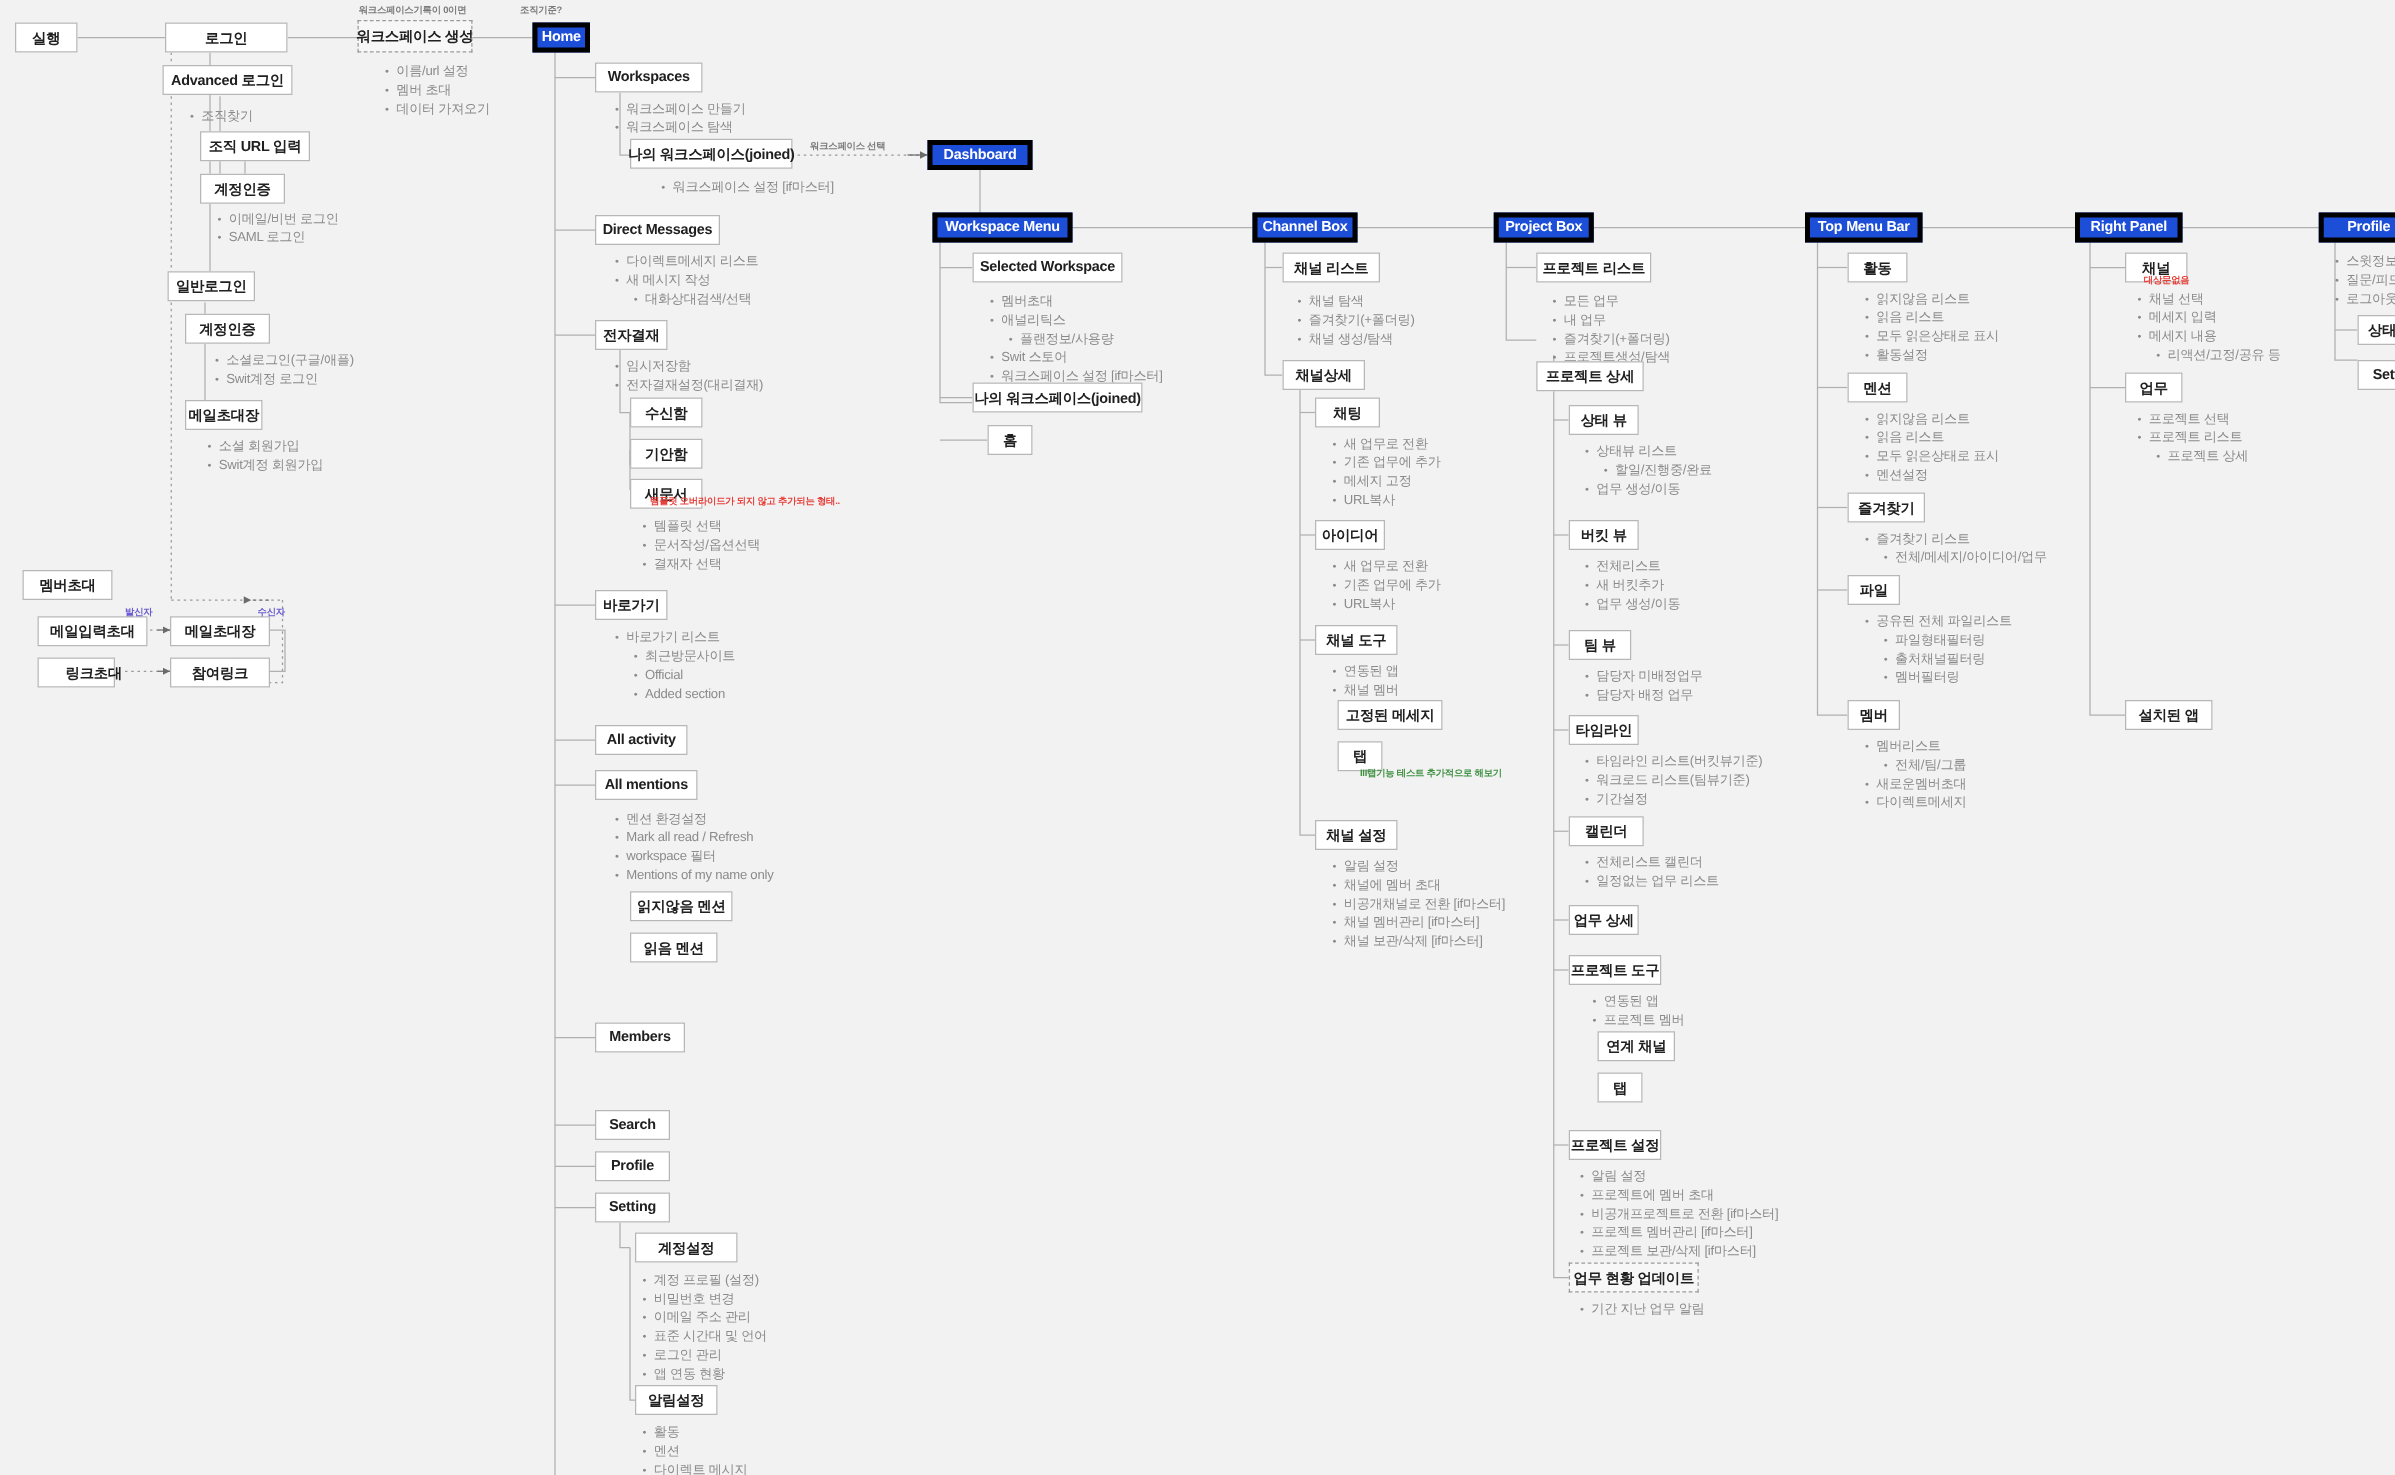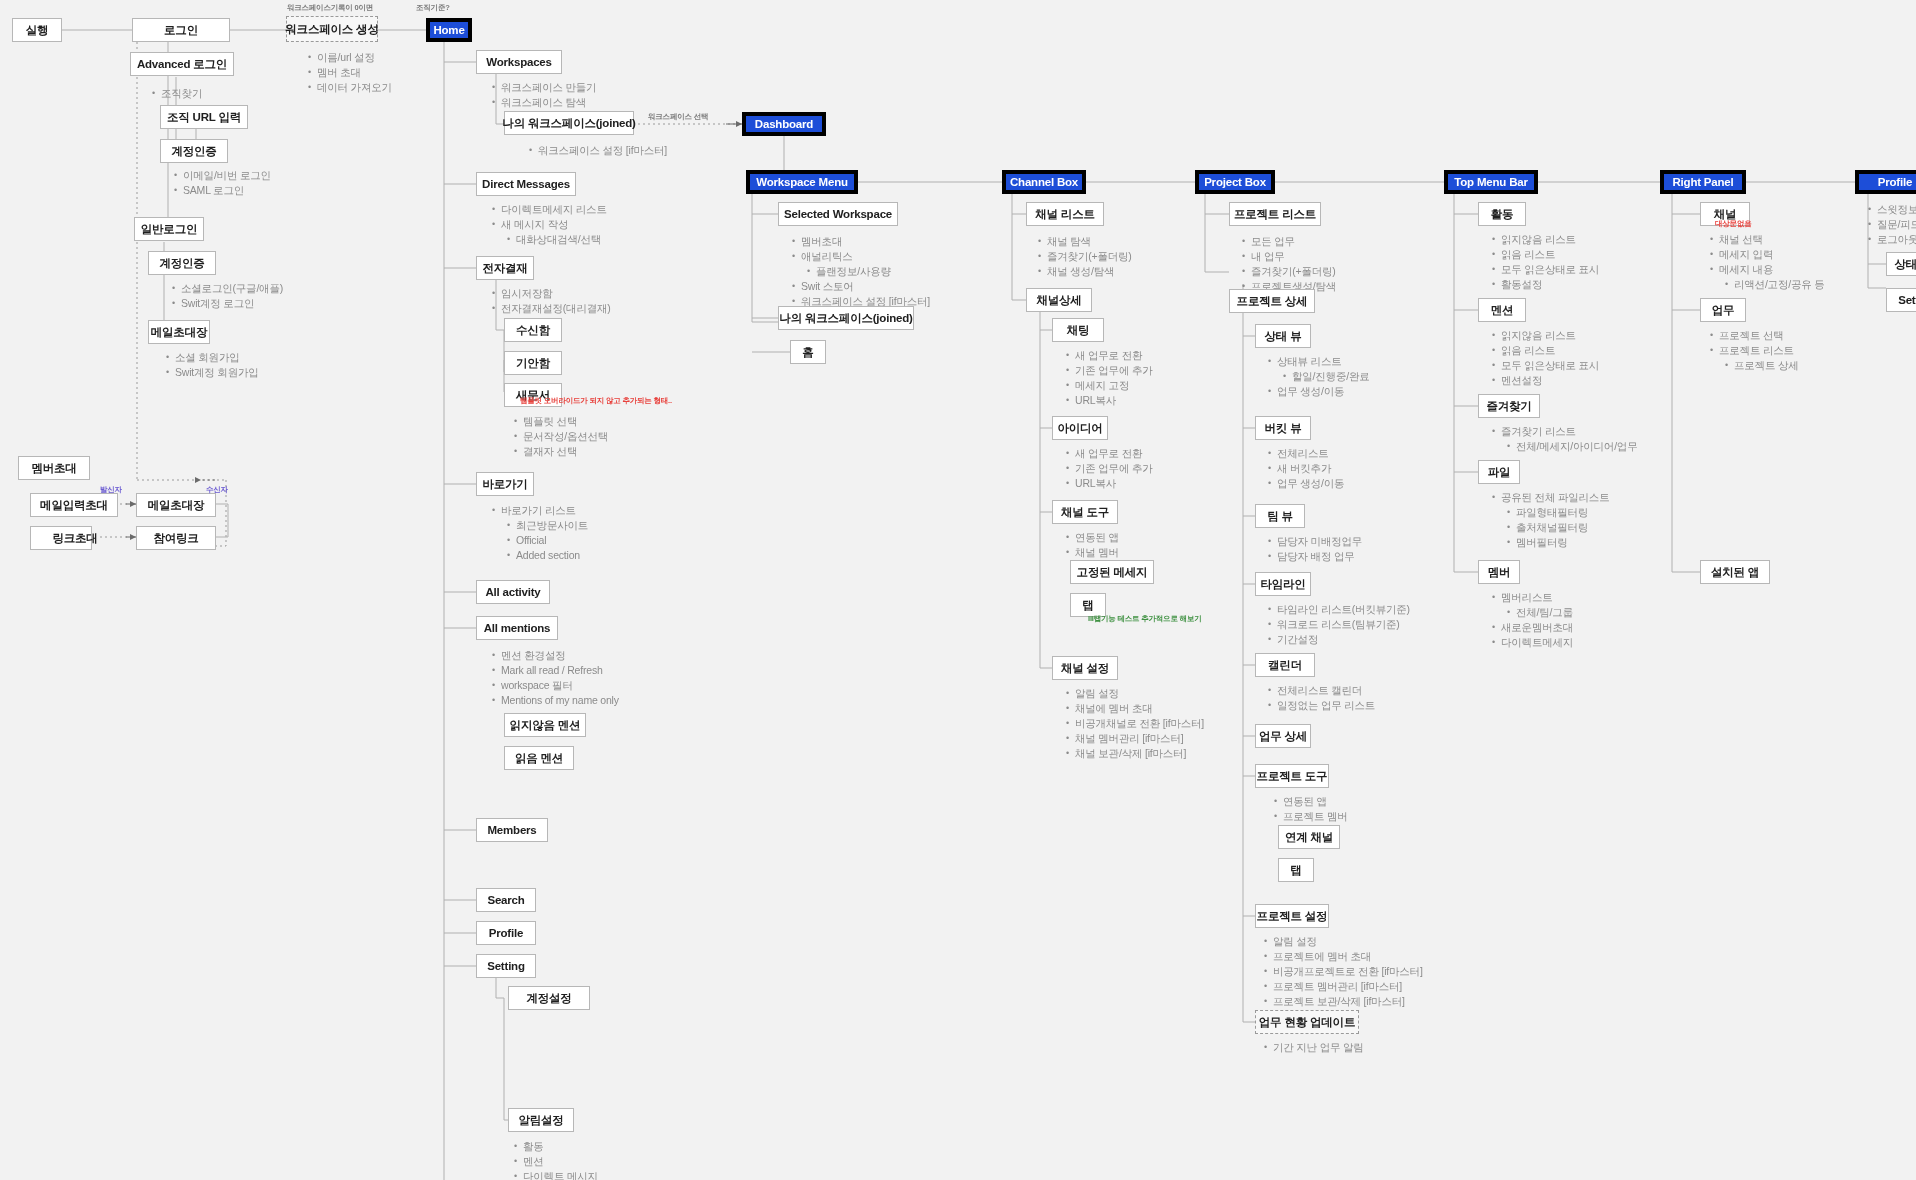--- a/index.html
+++ b/index.html
@@ -284,20 +284,28 @@
     <div>Mentions of my name only</div>
   </div>
   <div class="node" style="left:504px;top:713px;width:82px;">읽지않음 멘션</div>
   <div class="node" style="left:504px;top:746px;width:70px;">읽음 멘션</div>
 
   <div class="node" style="left:476px;top:818px;width:72px;">Members</div>
   <div class="node" style="left:476px;top:888px;width:60px;">Search</div>
   <div class="node" style="left:476px;top:921px;width:60px;">Profile</div>
   <div class="node" style="left:476px;top:954px;width:60px;">Setting</div>
   <div class="node" style="left:508px;top:986px;width:82px;">계정설정</div>
+  <div class="bullets" style="left:512px;top:1017px;">
+    <div>계정 프로필 (설정)</div>
+    <div>비밀번호 변경</div>
+    <div>이메일 주소 관리</div>
+    <div>표준 시간대 및 언어</div>
+    <div>로그인 관리</div>
+    <div>앱 연동 현황</div>
+  </div>
   <div class="node" style="left:508px;top:1108px;width:66px;">알림설정</div>
   <div class="bullets" style="left:512px;top:1139px;">
     <div>활동</div>
     <div>멘션</div>
     <div>다이렉트 메시지</div>
   </div>
 
   <div class="node red" style="left:742px;top:112px;width:84px;">Dashboard</div>
   <div class="node red" style="left:746px;top:170px;width:112px;">Workspace Menu</div>
   <div class="node" style="left:778px;top:202px;width:120px;">Selected Workspace</div>

